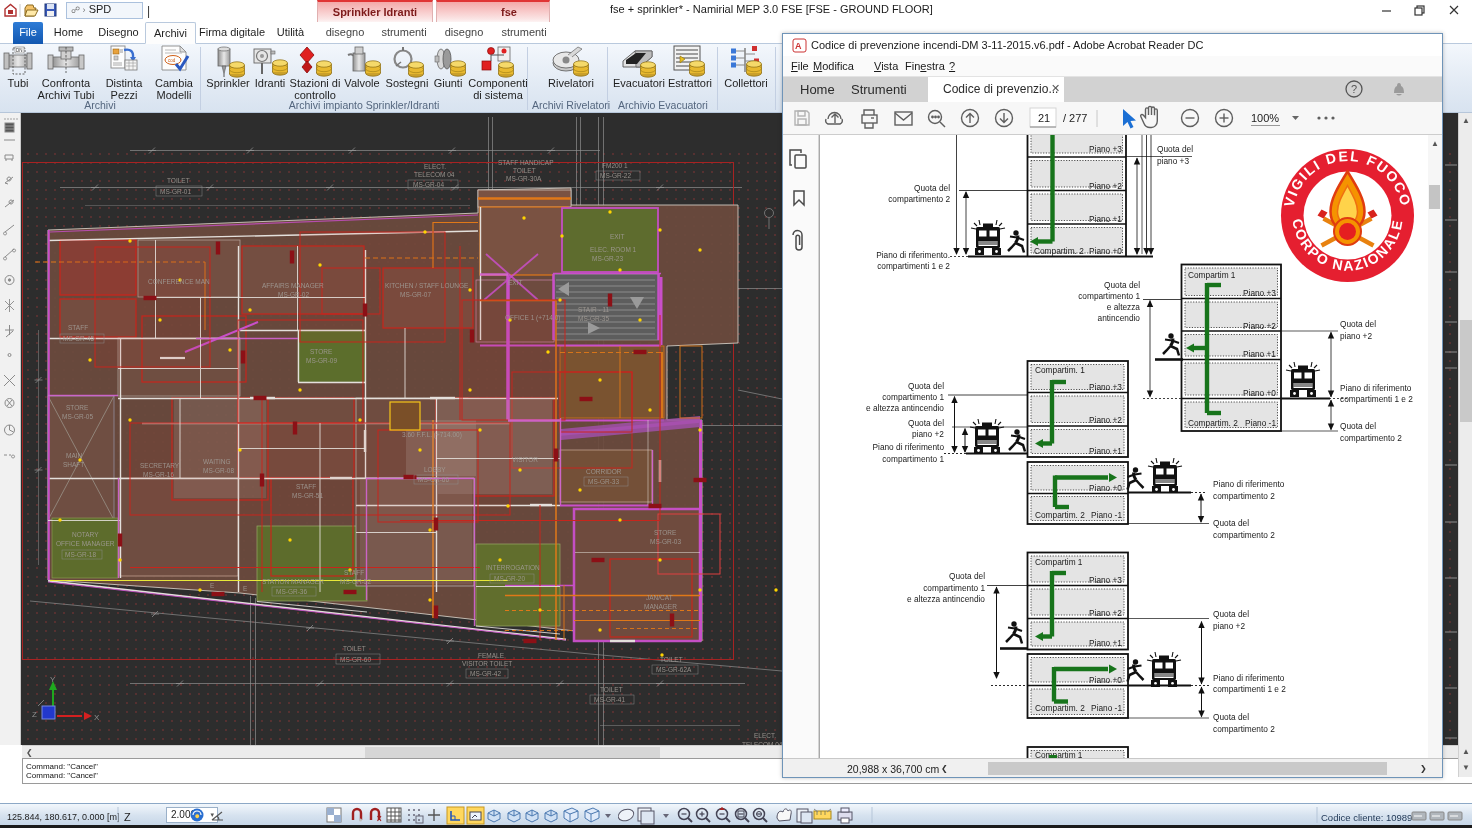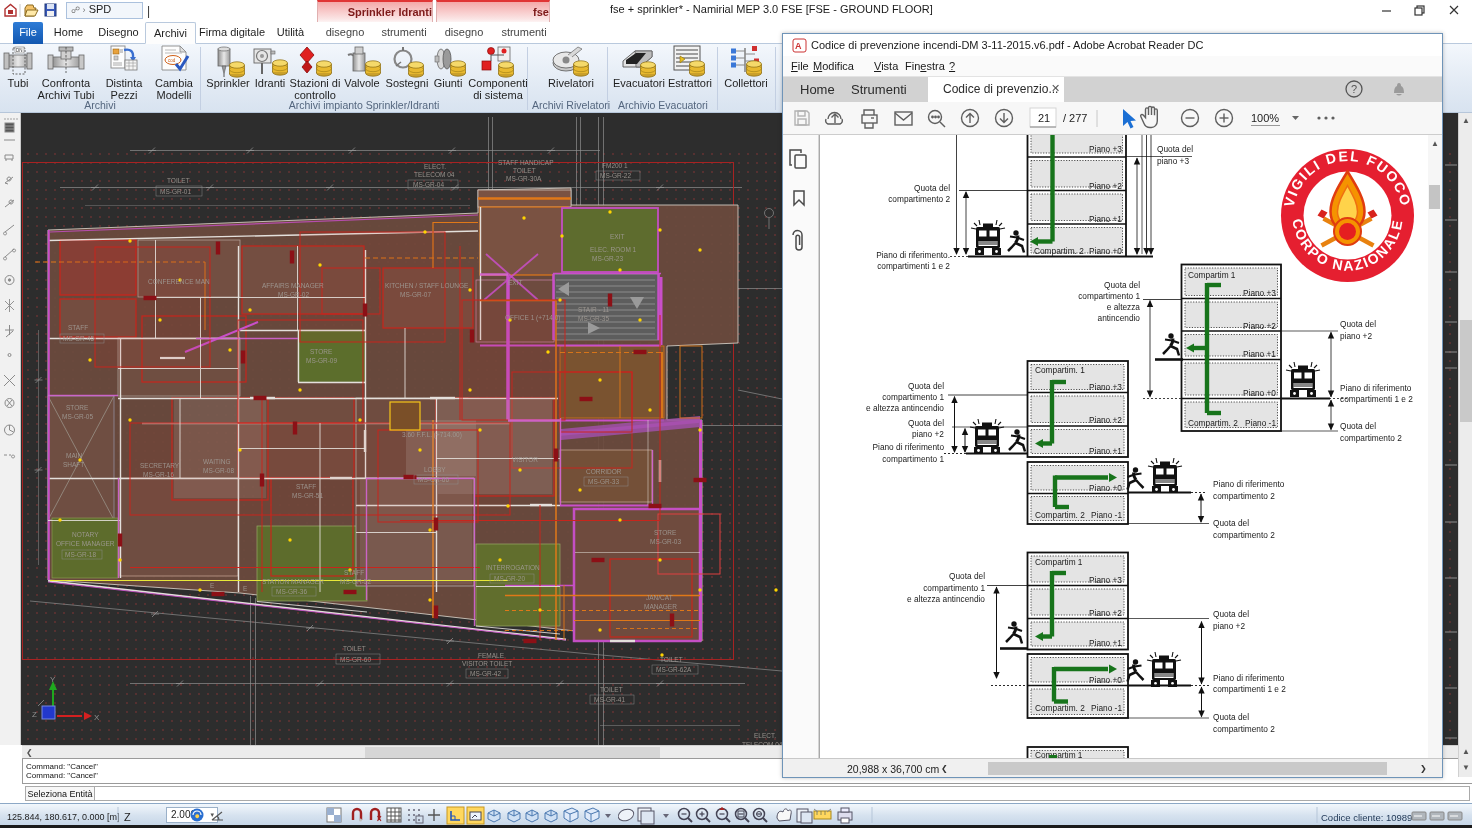--- a/index.html
+++ b/index.html
@@ -4,21 +4,21 @@
 <style>
 *{margin:0;padding:0;box-sizing:border-box;}
 html,body{width:1472px;height:828px;overflow:hidden;background:#fff;}
 body{font-family:"Liberation Sans",sans-serif;position:relative;}
 #app{position:absolute;left:0;top:0;width:1472px;height:828px;}
 
 #titlebar{position:absolute;left:0;top:0;width:1472px;height:22px;background:#fff;}
 #titletext{position:absolute;left:610px;top:3px;font-size:11px;color:#1a1a1a;}
 #spdbox{position:absolute;left:66px;top:2px;width:77px;height:17px;background:#f2f6fb;border:1px solid #abc1dd;font-size:11px;color:#222;padding-left:4px;}
 
-.ctx{position:absolute;top:0;height:22px;background:linear-gradient(#f4a9a9,#fbe5e5 85%,#fdf4f4);border-left:1px solid #e0b0b0;border-right:1px solid #e0b0b0;border-top:2px solid #e03535;text-align:right;font-size:11px;font-weight:bold;color:#7d1a1a;line-height:20px;}
+.ctx{position:absolute;top:0;height:22px;background:linear-gradient(#f4a9a9,#fbe5e5 85%,#fdf4f4);border-left:1px solid #e0b0b0;border-right:1px solid #e0b0b0;border-top:2px solid #e03535;text-align:center;font-size:11px;font-weight:bold;color:#7d1a1a;line-height:20px;}
 
 #tabrow{position:absolute;left:0;top:22px;width:1472px;height:22px;background:#fff;border-bottom:1px solid #b9c9dd;}
 .tab{position:absolute;top:0;height:22px;font-size:11px;color:#1e1e1e;text-align:center;line-height:21px;}
 #tab-file{background:linear-gradient(#2e7cd6,#1257b0);color:#fff;border-radius:2px 2px 0 0;}
 #tab-sel{background:#fdfdfd;border:1px solid #b9c9dd;border-bottom:1px solid #fdfdfd;border-radius:2px 2px 0 0;}
 
 #ribbon{position:absolute;left:0;top:44px;width:1472px;height:69px;background:linear-gradient(#f3f7fc,#e2eaf4 60%,#d8e3f0);border-bottom:1px solid #b6c6da;}
 
 #canvas{position:absolute;left:0;top:113px;width:1472px;height:632px;background:#2d2d2d;}
 #lefttools{position:absolute;left:0;top:113px;width:21px;height:632px;background:#f1f1f1;border-right:1px solid #c9c9c9;}
@@ -781,24 +781,20 @@
         <path d="M3 340 h3 M8 340 h2 M12 340 a1.5 1.5 0 1 0 .1 0"></path>
       </g>
     </svg>
   </div>
 
   <div id="hscroll">
       <span class="sarrow" style="left:4px;top:2px">❮</span>
       <div id="hthumb"></div>
     </div>
   <div id="cmdarea">Command: "Cancel"<br>Command: "Cancel"</div>
-  <div id="selrow">
-      <div id="sellabel">Seleziona Entità</div>
-      <div id="selinput"></div>
-    </div>
   <div id="statusbar">
     <span style="position:absolute;left:7px;top:8px;font-size:9px">125.844, 180.617, 0.000 [m]</span>
     <span style="position:absolute;left:124px;top:7px;font-size:11px">Z</span>
     <span style="position:absolute;left:1321px;top:8px;font-size:9.5px;color:#223a58">Codice cliente: 10989</span>
     <div style="position:absolute;left:134px;top:3px;width:52px;height:16px;background:#fff;border:1px solid #9ab0c8;font-size:10px;padding:1px 0 0 4px;margin-left:32px;">2.000 <span style="position:absolute;right:3px;top:3px;font-size:7px;color:#555">▾</span></div>
     <svg width="1472" height="22" viewBox="0 0 1472 22" style="position:absolute;left:0;top:0">
       <line x1="118" y1="3" x2="118" y2="19" stroke="#b5c5d8"></line>
       <line x1="1317" y1="3" x2="1317" y2="19" stroke="#b5c5d8"></line>
       <circle cx="197" cy="11" r="6.5" fill="#2a6fd0"></circle>
         <path d="M193 11 a4 4 0 0 1 8 0" fill="none" stroke="#fff" stroke-width="1.2"></path>

